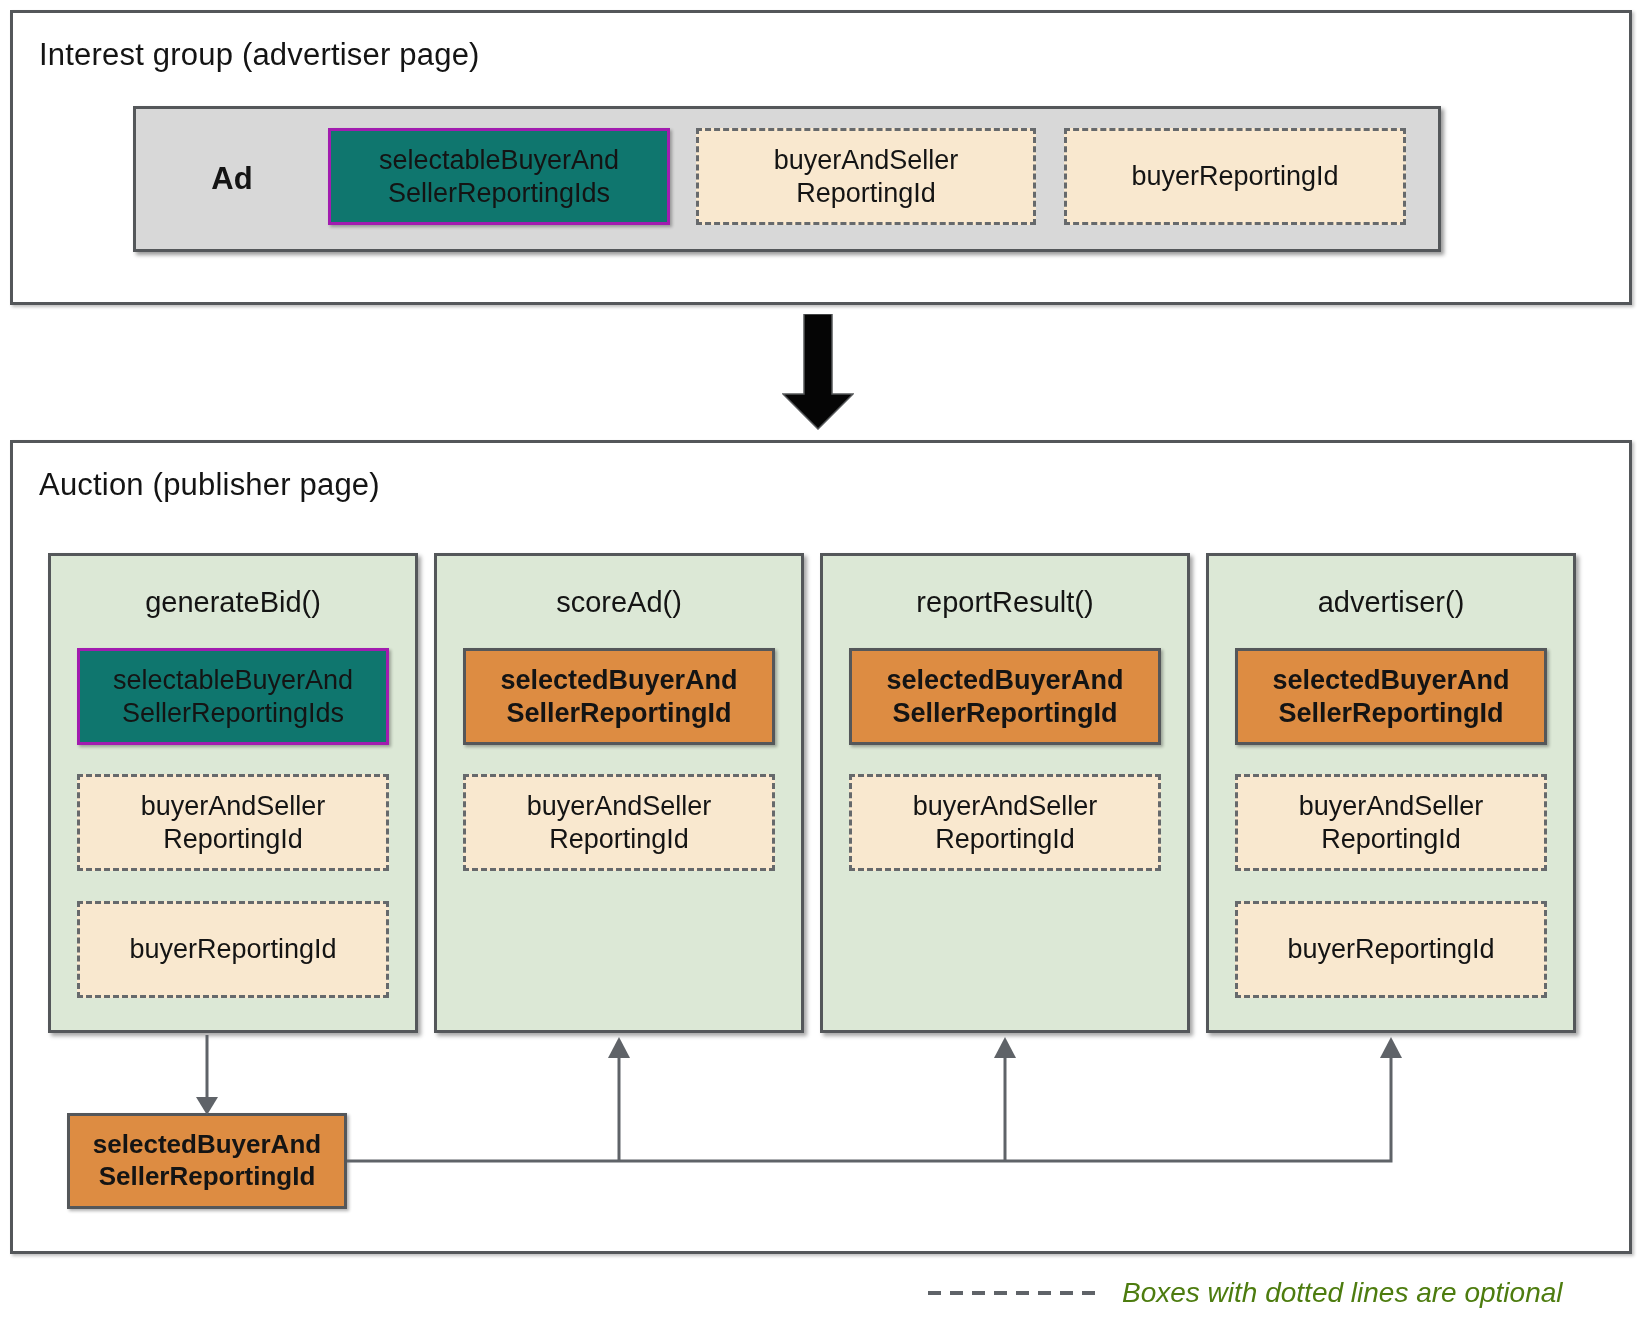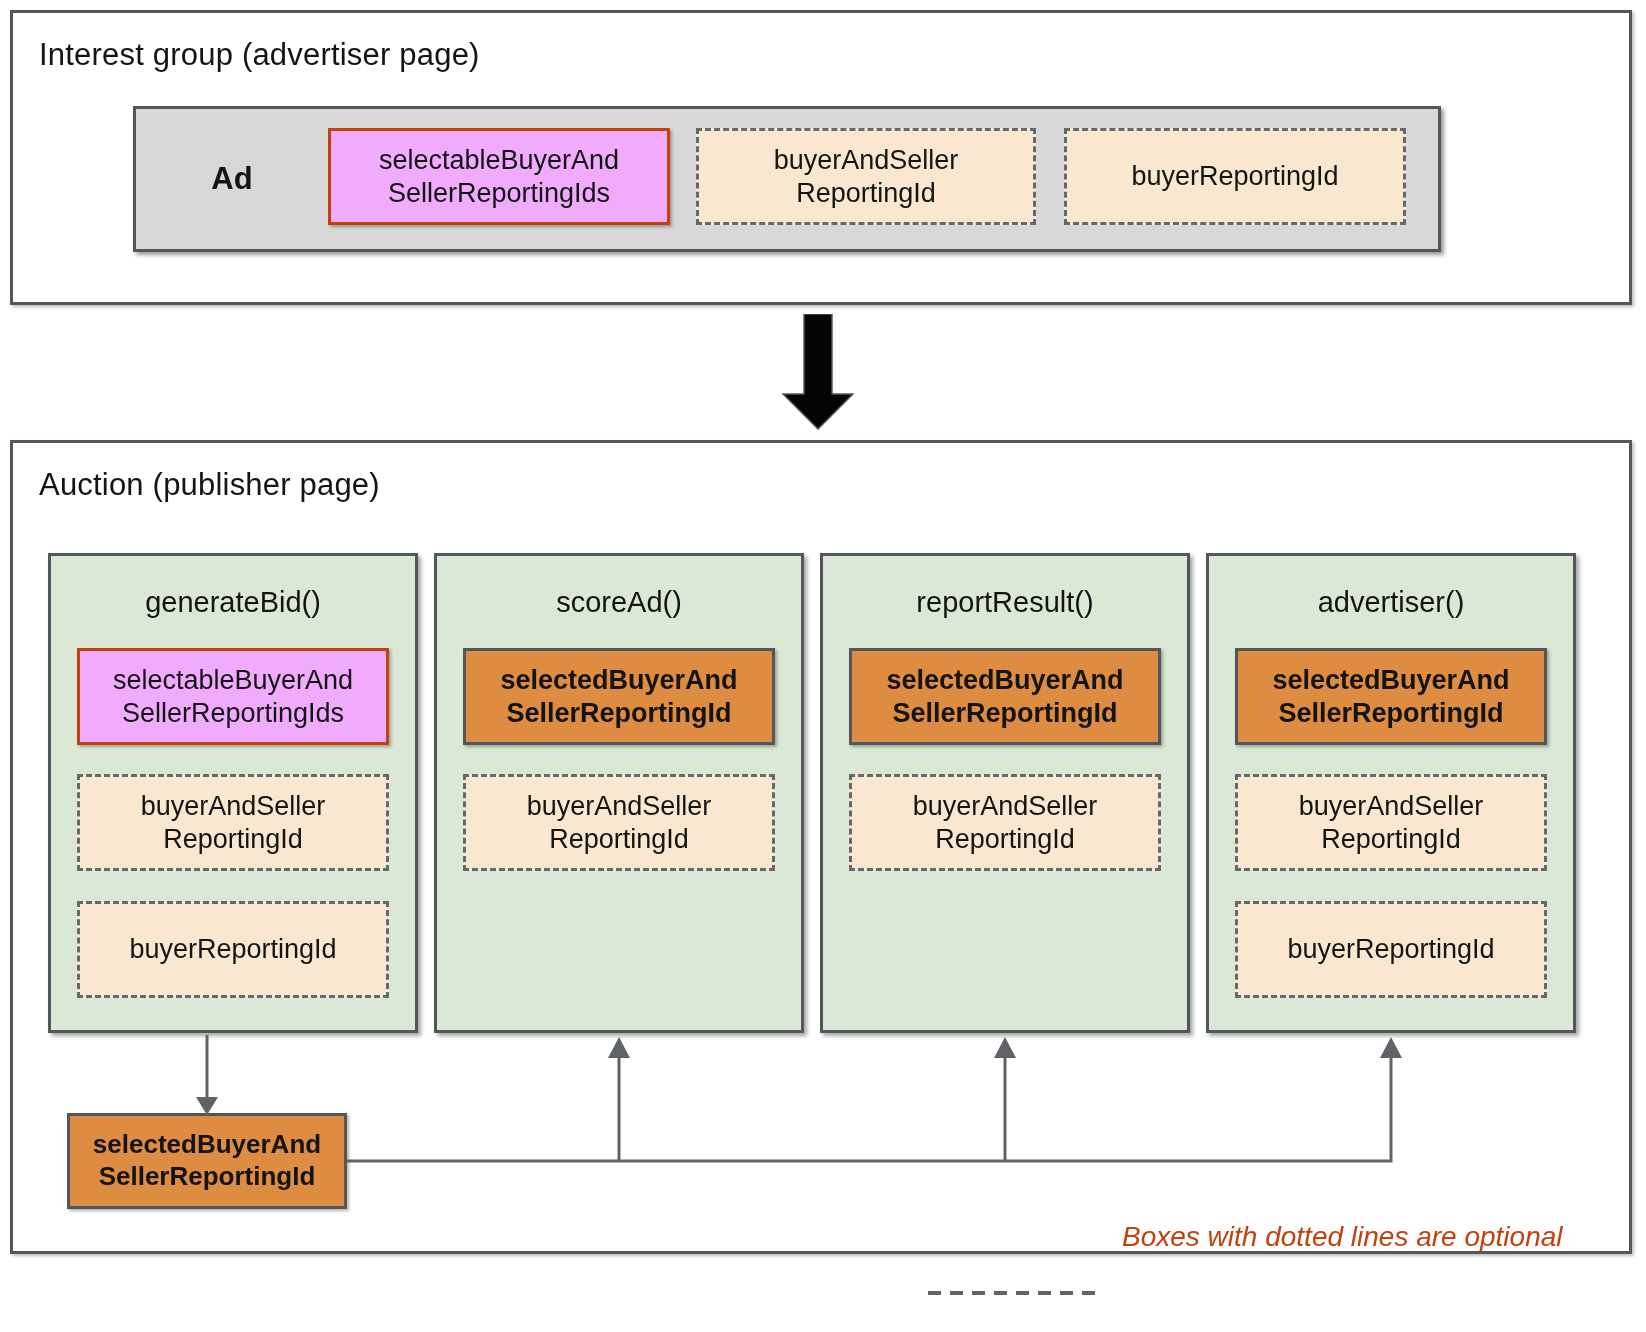--- a/index.html
+++ b/index.html
@@ -57,22 +57,22 @@
     display: flex;
     flex-direction: column;
     align-items: center;
     justify-content: center;
     text-align: center;
     font-size: 27px;
     line-height: 1.22;
     color: #141414;
   }
   .param-box.solid-light {
-    background: #f0abfc;
-    border: 3px solid #c2410c;
+    background: #0f766e;
+    border: 3px solid #a21caf;
     box-shadow: 2px 2px 3px rgba(0,0,0,0.3);
     justify-content: center;
   }
   .param-box.solid-dark {
     background: #dd8c42;
     border: 3px solid #54575a;
     box-shadow: 2px 2px 3px rgba(0,0,0,0.3);
     font-weight: bold;
   }
   .param-box.dashed {
@@ -114,24 +114,24 @@
   
   #connector-svg {
     position: absolute;
     left: 0; top: 0;
     pointer-events: none;
   }
   
   .legend-text {
     position: absolute;
     left: 1122px;
-    top: 1221px;
+    top: 1277px;
     font-size: 28px;
     font-style: italic;
-    color: #c2410c;
+    color: #4d7c0f;
     white-space: nowrap;
   }
 </style>
 </head>
 <body>
 
 <div class="canvas">
 
   <div class="section" id="interest-group">
     <div class="section-title">Interest group (advertiser page)</div>

